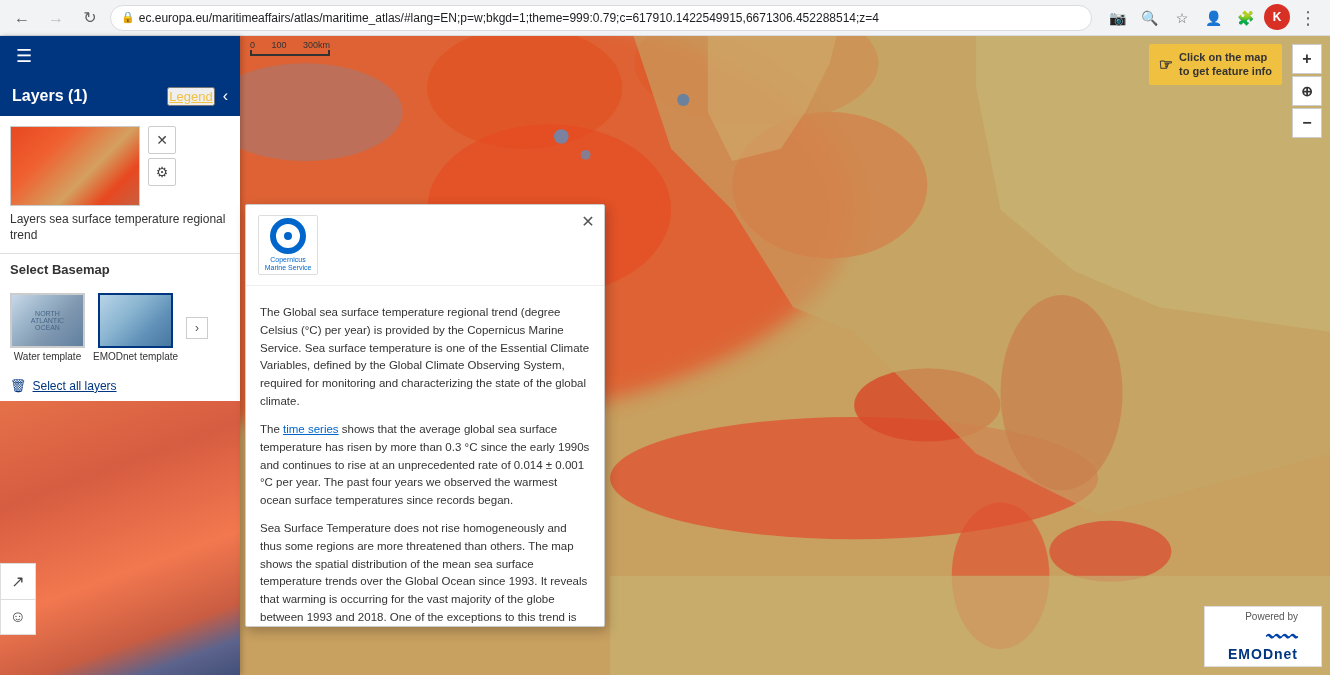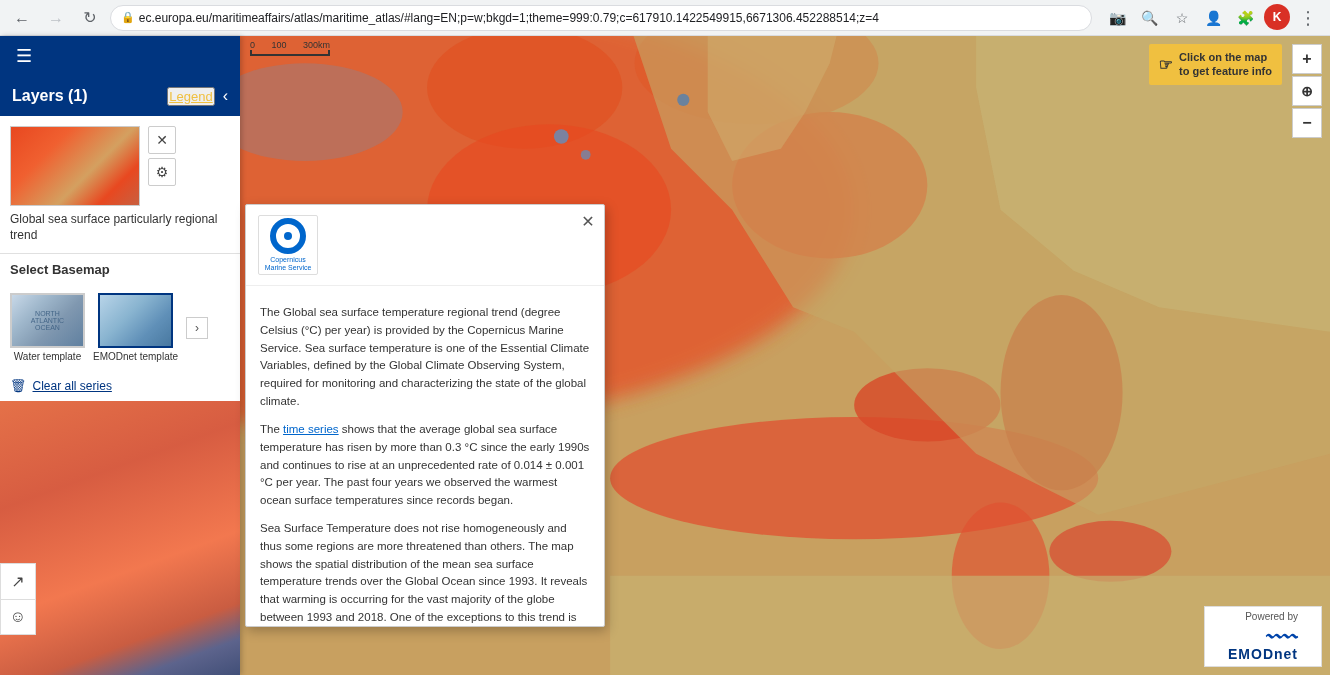--- a/index.html
+++ b/index.html
@@ -492,21 +492,21 @@
     <div id="layer-section">
       <div id="layer-thumbnail-row">
         <div id="layer-thumbnail">
           <div id="layer-thumb-bg"></div>
         </div>
         <div class="layer-action-btns">
           <button class="layer-action-btn">✕</button>
           <button class="layer-action-btn">⚙</button>
         </div>
       </div>
-      <div id="layer-name">Global sea surface particularly regional trend</div>
+      <div id="layer-name">Layers sea surface temperature regional trend</div>
     </div>
 
     <div id="basemap-section">
       <div id="basemap-title">Select Basemap</div>
       <div id="basemap-thumbnails">
         <div class="basemap-item">
           <div class="basemap-thumb">
             <div class="basemap-thumb-water">
               <span style="font-size:7px;color:#446688;text-align:center;padding:2px;">NORTH<br>ATLANTIC<br>OCEAN</span>
             </div>
@@ -518,21 +518,21 @@
             <div class="basemap-thumb-emodnet"></div>
           </div>
           <span class="basemap-label">EMODnet template</span>
         </div>
         <button class="basemap-arrow-btn">›</button>
       </div>
     </div>
 
     <div id="clear-layers-row">
       <span style="color:#003580;font-size:13px;">🗑</span>
-      <button id="clear-layers-btn">Clear all series</button>
+      <button id="clear-layers-btn">Select all layers</button>
     </div>
 
     <div style="flex:1; position:relative; overflow:hidden; min-height:80px;">
       <div style="width:100%;height:100%;background:linear-gradient(160deg,#e05828 0%,#d04020 30%,#f06030 60%,#c04020 80%,#404878 90%,#203060 100%);opacity:0.85;"></div>
     </div>
   </div>
 
   <div style="position:absolute;bottom:40px;left:0;display:flex;flex-direction:column;">
     <button class="left-action-btn" style="margin-left:0;">↗</button>
     <button class="left-action-btn" style="margin-left:0;">☺</button>

